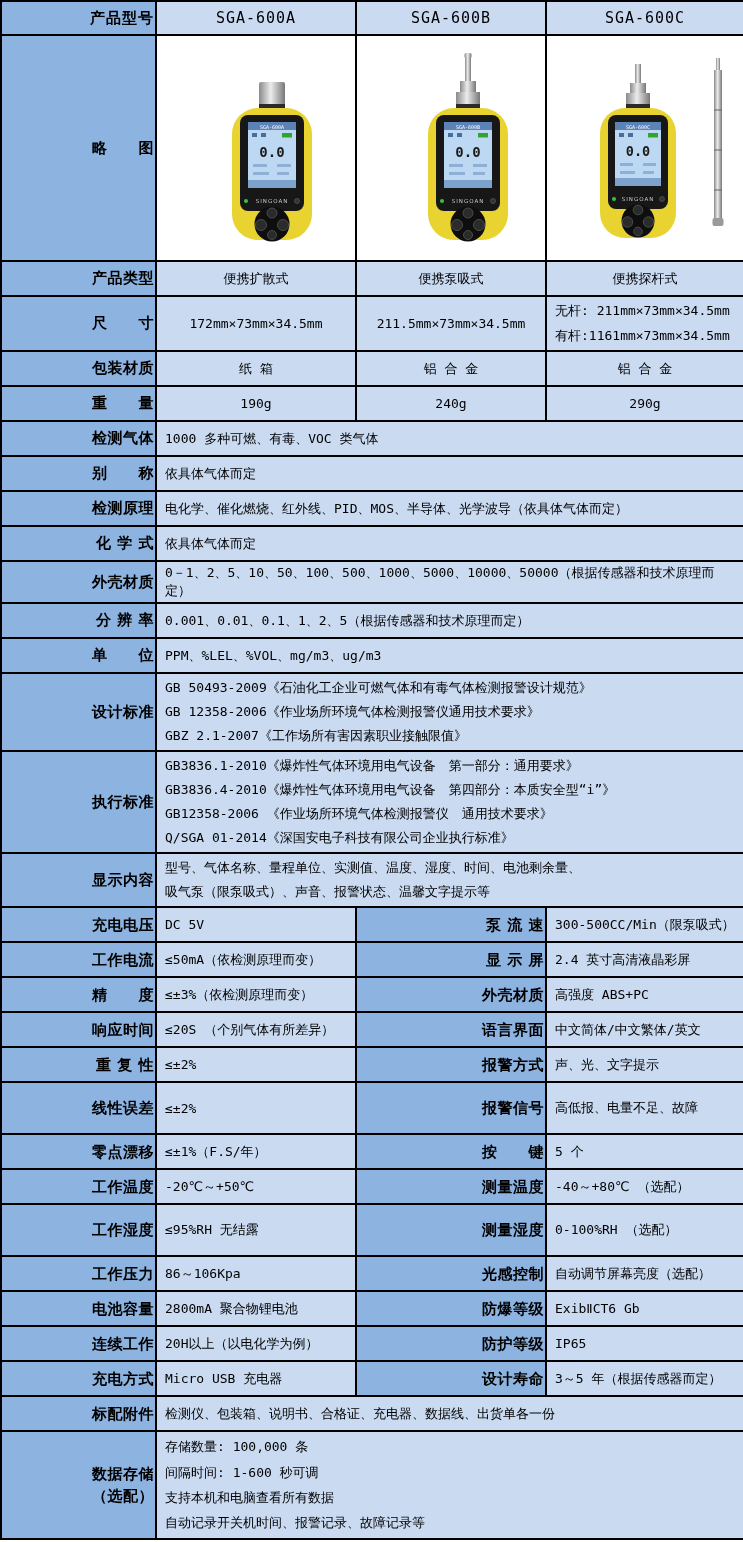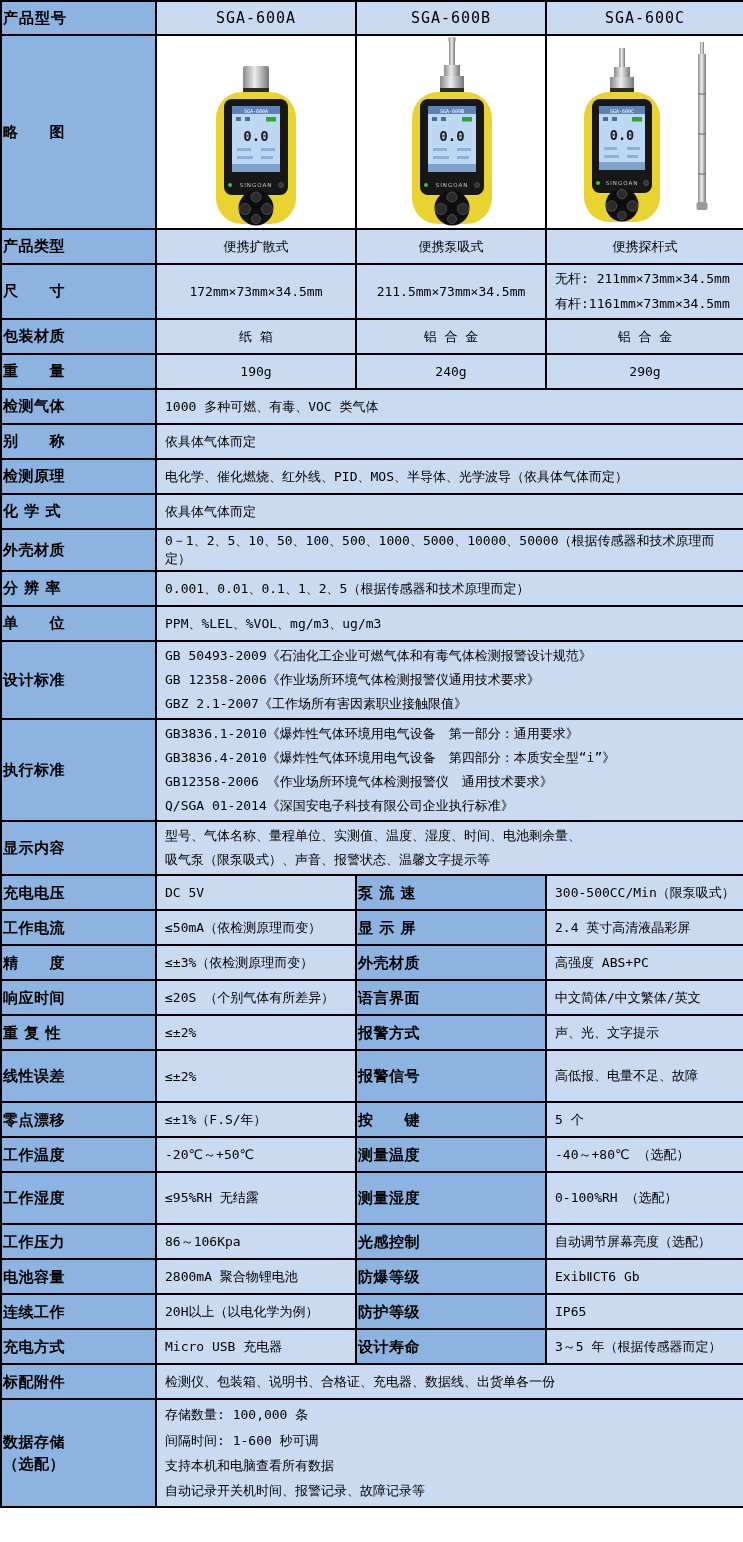--- a/index.html
+++ b/index.html
@@ -1,26 +1,26 @@
 <!DOCTYPE html>
 <html><head>
 <meta charset="utf-8">
 <style>
   html,body{margin:0;padding:0;background:#fff;}
   body{width:743px;font-family:"DejaVu Sans","Liberation Sans",sans-serif;color:#000;}
   table{border-collapse:collapse;table-layout:fixed;width:743px;}
   td{border:2px solid #000;overflow:hidden;vertical-align:middle;}
-  .lbl{background:#8DB3E1;font-weight:bold;text-align:left;font-size:15px;letter-spacing:.5px;white-space:pre-line;line-height:1.5;}
+  .lbl{background:#8DB3E1;font-weight:bold;text-align:right;font-size:15px;letter-spacing:.5px;white-space:pre-line;line-height:1.5;}
   .val{background:#C9DAF1;font-size:13px;font-family:"DejaVu Sans Mono","DejaVu Sans",sans-serif;}
   .c{text-align:center;}
   .l{text-align:left;padding:2px 8px;}
   .pre{white-space:pre-line;line-height:1.85;}
   .pre2{white-space:pre-line;line-height:1.95;margin-left:17px;}
   .hdr{font-size:15px;letter-spacing:1px;}
-  .photo{background:#fff;padding:0;text-align:center;vertical-align:middle;}
+  .photo{background:#fff;padding:16px;text-align:center;vertical-align:middle;}
   .photo svg{display:block;margin:0 auto;}
 </style>
 </head>
 <body>
 
 <table>
   <colgroup>
       <col style="width:155px">
       <col style="width:200px">
       <col style="width:190px">

